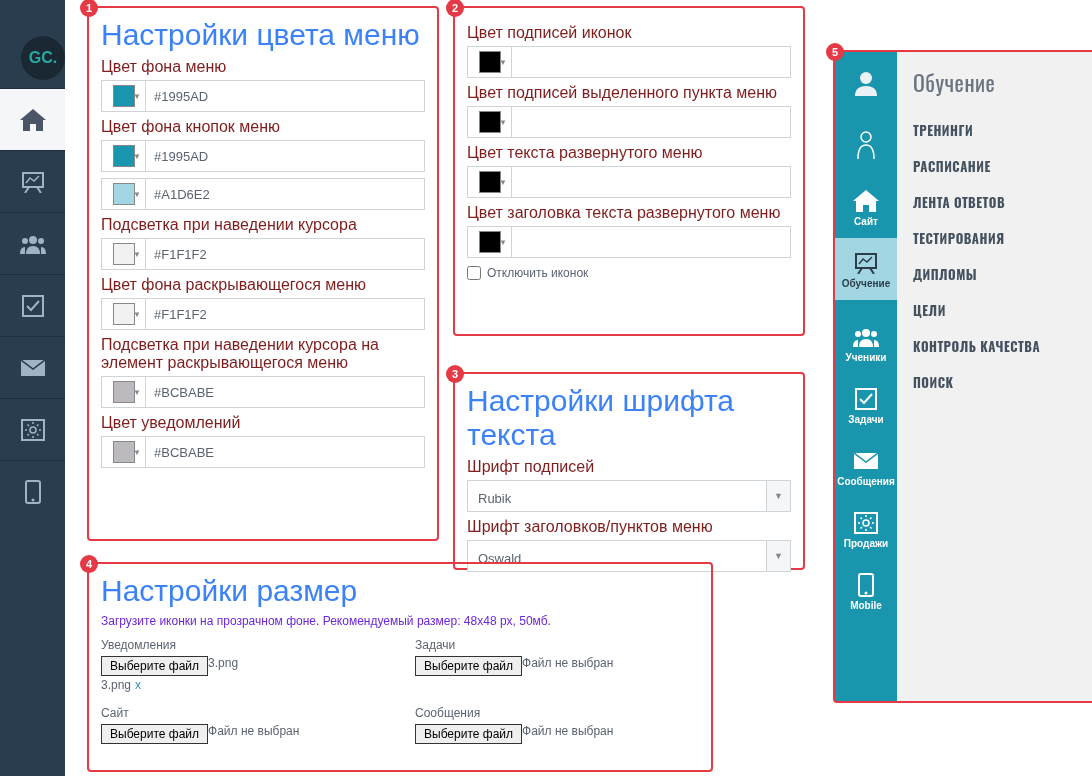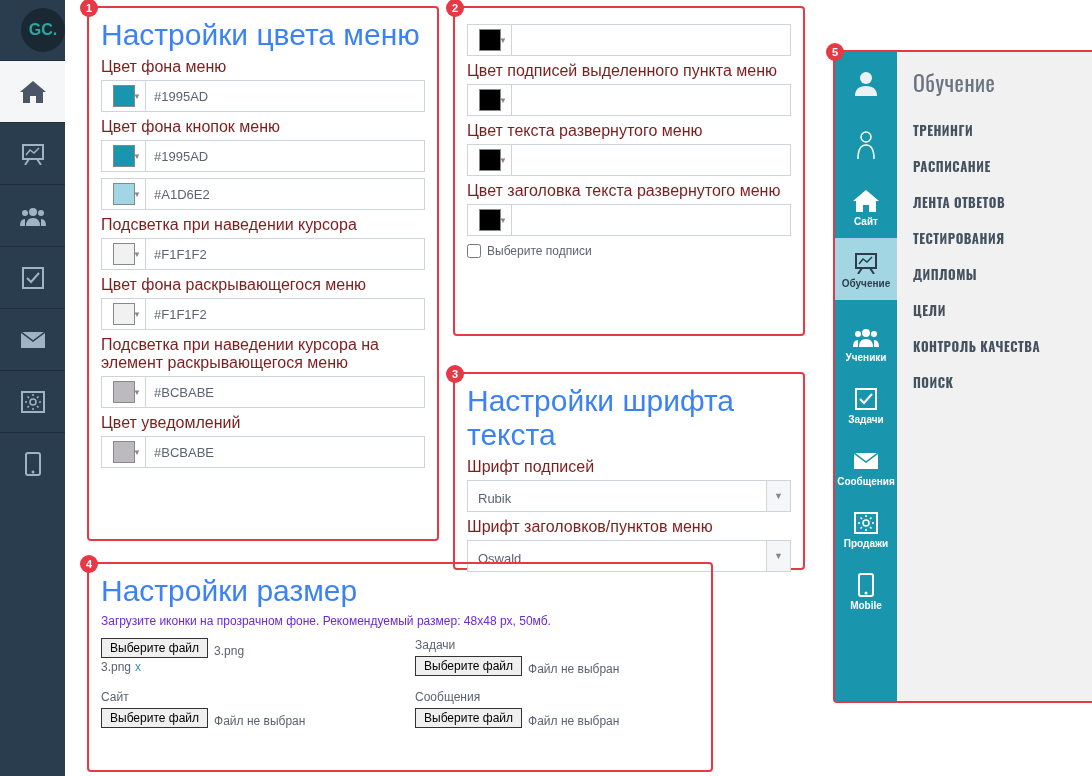--- a/index.html
+++ b/index.html
@@ -1,20 +1,20 @@
 <!DOCTYPE html>
 <html><head>
 <meta charset="utf-8">
 <style>
 * { box-sizing: border-box; margin: 0; padding: 0; }
 body { font-family: Arial, sans-serif; font-size: 13px; color: #4a5568; background: #fff; width: 1092px; height: 776px; overflow: hidden; position: relative; }
 
 
 .left-sidebar { position: absolute; left: 0; top: 0; width: 65px; height: 100%; background: #2a3d4f; display: flex; flex-direction: column; }
-.logo { width: 86px; height: 60px; display: flex; align-items: center; justify-content: center; background: #2a3d4f; }
+.logo { width: 86px; height: 60px; display: flex; align-items: center; justify-content: center; background: #2a3d4f; margin-top: 28px; }
 .logo-circle { width: 44px; height: 44px; border-radius: 50%; background: #1a2834; display: flex; align-items: center; justify-content: center; font-weight: bold; font-size: 16px; color: #2aa89f; }
 .ls-item { width: 65px; height: 62px; display: flex; align-items: center; justify-content: center; cursor: pointer; border-top: 1px solid #1f2e3d; }
 .ls-item.active { background: #f4f6f8; }
 .ls-item svg { fill: #9fb3c4; }
 .ls-item.active svg { fill: #4a5568; }
 
 
 .content { position: absolute; left: 65px; top: 0; right: 0; height: 100%; background: #fff; padding: 0; }
 
 
@@ -40,21 +40,21 @@
 .check-row input { width: 14px; height: 14px; }
 
 .select-row { position: relative; }
 .select { width: 100%; height: 32px; border: 1px solid #cfd4d9; padding: 4px 28px 0 10px; font-size: 13px; color: #5a6470; background: #fff; appearance: none; cursor: pointer; }
 .select-arrow { position: absolute; right: 1px; top: 1px; bottom: 1px; width: 24px; background: #f5f6f8; border-left: 1px solid #cfd4d9; display: flex; align-items: center; justify-content: center; font-size: 9px; color: #888; pointer-events: none; }
 
 
 .hint { font-size: 12px; color: #6d28d9; margin: 4px 0 10px 0; }
 .icon-grid { display: grid; grid-template-columns: 1fr 1fr; gap: 14px 30px; }
 .icon-col .ic-label { font-size: 12px; color: #5a6470; margin-bottom: 4px; display: block; }
-.file-row { display: flex; align-items: flex-end; gap: 6px; }
+.file-row { display: flex; align-items: flex-start; gap: 0; }
 .file-btn { border: 1px solid #333; background: #efefef; padding: 2px 8px; font-size: 12px; cursor: pointer; }
 .file-status { font-size: 12px; color: #5a6470; }
 .file-sub { font-size: 12px; color: #5a6470; margin-top: 2px; }
 .file-sub .rm { color: #3a8fb0; cursor: pointer; margin-left: 4px; }
 
 
 .preview { display: flex; height: 100%; }
 .pv-sidebar { width: 62px; background: #1995AD; display: flex; flex-direction: column; }
 .pv-item { height: 62px; display: flex; flex-direction: column; align-items: center; justify-content: center; gap: 2px; cursor: pointer; }
 .pv-item.selected { background: #A1D6E2; }
@@ -202,20 +202,21 @@
       <input class="color-input" value="#BCBABE" style="">
     </div>
         </div>
       </div>
   </div>
 
   <div id="panel2" class="panel">
     <div class="panel-badge">2</div>
     <div id="p2-fields">
         <div class="fg">
+    <span class="fg-label">Цвет подписей иконок</span>
     <div class="color-row">
       <div class="swatch-box">
         <div class="swatch" style="background:#000000"></div>
         <span class="caret">▼</span>
       </div>
       <input class="color-input" value="" style="">
     </div>
         </div>
         <div class="fg">
     <span class="fg-label">Цвет подписей выделенного пункта меню</span>
@@ -243,21 +244,21 @@
       <div class="swatch-box">
         <div class="swatch" style="background:#000000"></div>
         <span class="caret">▼</span>
       </div>
       <input class="color-input" value="" style="">
     </div>
         </div>
       </div>
     <label class="check-row">
       <input type="checkbox" style="">
-      <span>Выберите подписи</span>
+      <span>Отключить иконок</span>
     </label>
   </div>
 
   <div id="panel3" class="panel">
     <div class="panel-badge">3</div>
     <h2>Настройки шрифта текста</h2>
     <div id="p3-fields">
         <div class="fg">
     <span class="fg-label">Шрифт подписей</span>
     <div class="select-row">
@@ -274,20 +275,21 @@
         </div>
       </div>
   </div>
 
   <div id="panel4" class="panel">
     <div class="panel-badge">4</div>
     <h2>Настройки размер</h2>
     <div class="hint">Загрузите иконки на прозрачном фоне. Рекомендуемый размер: 48х48 px, 50мб.</div>
     <div class="icon-grid" id="p4-grid">
         <div class="icon-col">
+    <span class="ic-label">Уведомления</span>
     <div class="file-row">
       <button class="file-btn">Выберите файл</button>
       <span class="file-status">3.png</span>
     </div>
     <div class="file-sub">3.png<span class="rm">x</span></div>
         </div>
         <div class="icon-col">
     <span class="ic-label">Задачи</span>
     <div class="file-row">
       <button class="file-btn">Выберите файл</button>

